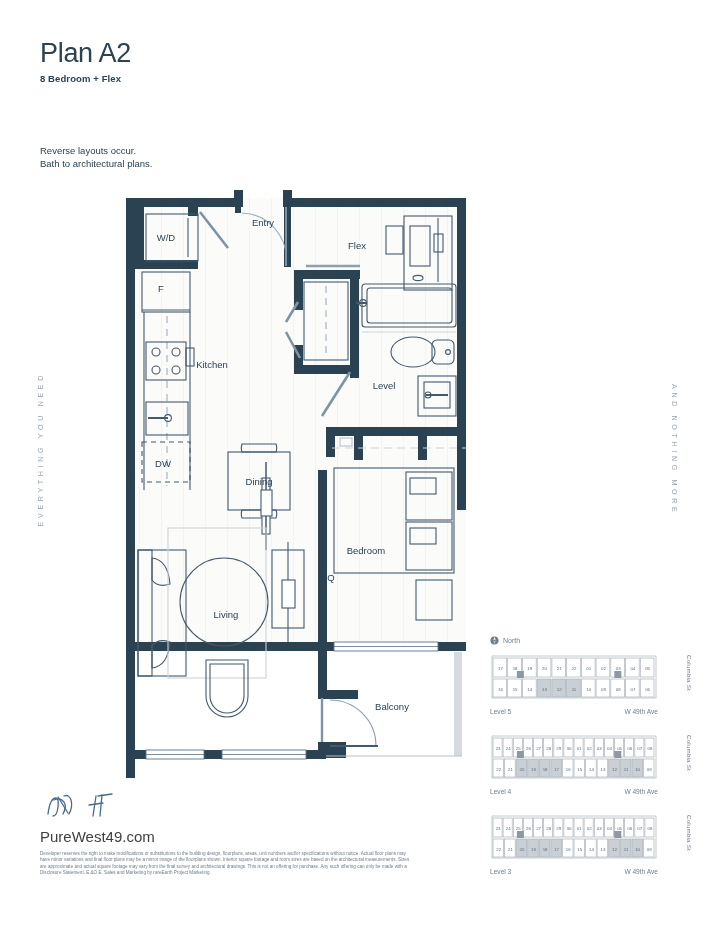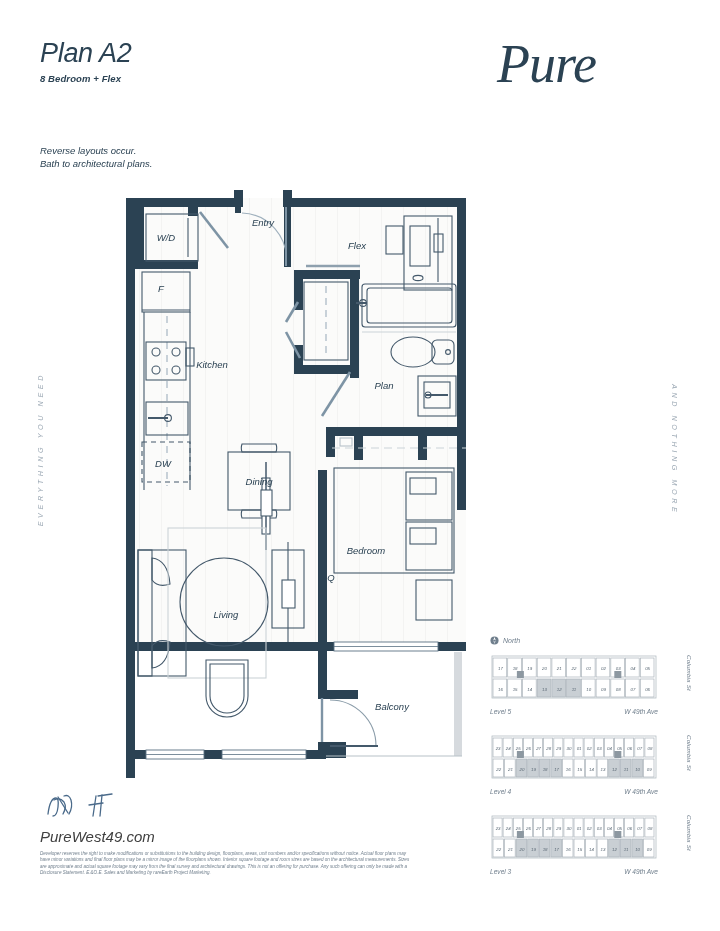--- a/index.html
+++ b/index.html
@@ -4,21 +4,21 @@
 <style>
   * { box-sizing: border-box; margin: 0; padding: 0; }
   body {
     width: 720px; height: 931px;
     background: #ffffff;
     font-family: "Liberation Sans", sans-serif;
     color: #2b4253;
     position: relative;
     overflow: hidden;
   }
-  .page { position: relative; width: 636px; height: 931px; font-style: italic; }
+  .page { position: relative; width: 636px; height: 931px; }
 
   
   .plan-title {
     position: absolute; left: 40px; top: 38px;
     font-size: 27px; font-weight: 400; letter-spacing: -0.3px;
     color: #2b4253;
   }
   .plan-sub {
     position: absolute; left: 40px; top: 73px;
     font-size: 9.5px; font-weight: bold; color: #2b4253; letter-spacing: 0.1px;
@@ -85,21 +85,20 @@
 <body>
 
 <div class="page">
 
   <div class="plan-title">Plan A2</div>
   <div class="plan-sub">8 Bedroom + Flex</div>
   <div class="notes">
     <div>Reverse layouts occur.</div>
     <div>Bath to architectural plans.</div>
   </div>
-  <div class="logo">Pure</div>
 
   <div class="vside vside-left">EVERYTHING YOU NEED</div>
   <div class="vside vside-right">AND NOTHING MORE</div>
 
   <svg id="floorplan" width="360" height="600" viewBox="0 0 360 600">
     <defs>
       <pattern id="planks" width="22" height="10" patternUnits="userSpaceOnUse">
         <rect width="22" height="10" fill="#fbfbfa"></rect>
         <line x1="22" y1="0" x2="22" y2="10" stroke="#ececea" stroke-width="1"></line>
       </pattern>
@@ -265,21 +264,21 @@
       <line x1="104" y1="564.5" x2="188" y2="564.5" stroke="#5b7183" stroke-width="0.8"></line>
     </g>
   </svg>
 
   <div id="room-labels">
       <div style="position: absolute; left: 166px; top: 237px; transform: translate(-50%, -50%); font-size: 9.5px; color: rgb(43, 66, 83); font-family: &quot;Liberation Sans&quot;, sans-serif; white-space: nowrap;">W/D</div>
       <div style="position: absolute; left: 263px; top: 222px; transform: translate(-50%, -50%); font-size: 9.5px; color: rgb(43, 66, 83); font-family: &quot;Liberation Sans&quot;, sans-serif; white-space: nowrap;">Entry</div>
       <div style="position: absolute; left: 357px; top: 245px; transform: translate(-50%, -50%); font-size: 9.5px; color: rgb(43, 66, 83); font-family: &quot;Liberation Sans&quot;, sans-serif; white-space: nowrap;">Flex</div>
       <div style="position: absolute; left: 161px; top: 288px; transform: translate(-50%, -50%); font-size: 9.5px; color: rgb(43, 66, 83); font-family: &quot;Liberation Sans&quot;, sans-serif; white-space: nowrap;">F</div>
       <div style="position: absolute; left: 212px; top: 364px; transform: translate(-50%, -50%); font-size: 9.5px; color: rgb(43, 66, 83); font-family: &quot;Liberation Sans&quot;, sans-serif; white-space: nowrap;">Kitchen</div>
-      <div style="position: absolute; left: 384px; top: 385px; transform: translate(-50%, -50%); font-size: 9.5px; color: rgb(43, 66, 83); font-family: &quot;Liberation Sans&quot;, sans-serif; white-space: nowrap;">Plan</div>
+      <div style="position: absolute; left: 384px; top: 385px; transform: translate(-50%, -50%); font-size: 9.5px; color: rgb(43, 66, 83); font-family: &quot;Liberation Sans&quot;, sans-serif; white-space: nowrap;">Level</div>
       <div style="position: absolute; left: 163px; top: 463px; transform: translate(-50%, -50%); font-size: 9.5px; color: rgb(43, 66, 83); font-family: &quot;Liberation Sans&quot;, sans-serif; white-space: nowrap;">DW</div>
       <div style="position: absolute; left: 259px; top: 481px; transform: translate(-50%, -50%); font-size: 9.5px; color: rgb(43, 66, 83); font-family: &quot;Liberation Sans&quot;, sans-serif; white-space: nowrap;">Dining</div>
       <div style="position: absolute; left: 366px; top: 550px; transform: translate(-50%, -50%); font-size: 9.5px; color: rgb(43, 66, 83); font-family: &quot;Liberation Sans&quot;, sans-serif; white-space: nowrap;">Bedroom</div>
       <div style="position: absolute; left: 331px; top: 577px; transform: translate(-50%, -50%); font-size: 9.5px; color: rgb(43, 66, 83); font-family: &quot;Liberation Sans&quot;, sans-serif; white-space: nowrap;">Q</div>
       <div style="position: absolute; left: 226px; top: 614px; transform: translate(-50%, -50%); font-size: 9.5px; color: rgb(43, 66, 83); font-family: &quot;Liberation Sans&quot;, sans-serif; white-space: nowrap;">Living</div>
       <div style="position: absolute; left: 392px; top: 706px; transform: translate(-50%, -50%); font-size: 9.5px; color: rgb(43, 66, 83); font-family: &quot;Liberation Sans&quot;, sans-serif; white-space: nowrap;">Balcony</div>
     </div>
 
   <div class="keyplans">
     <div class="north-row">

